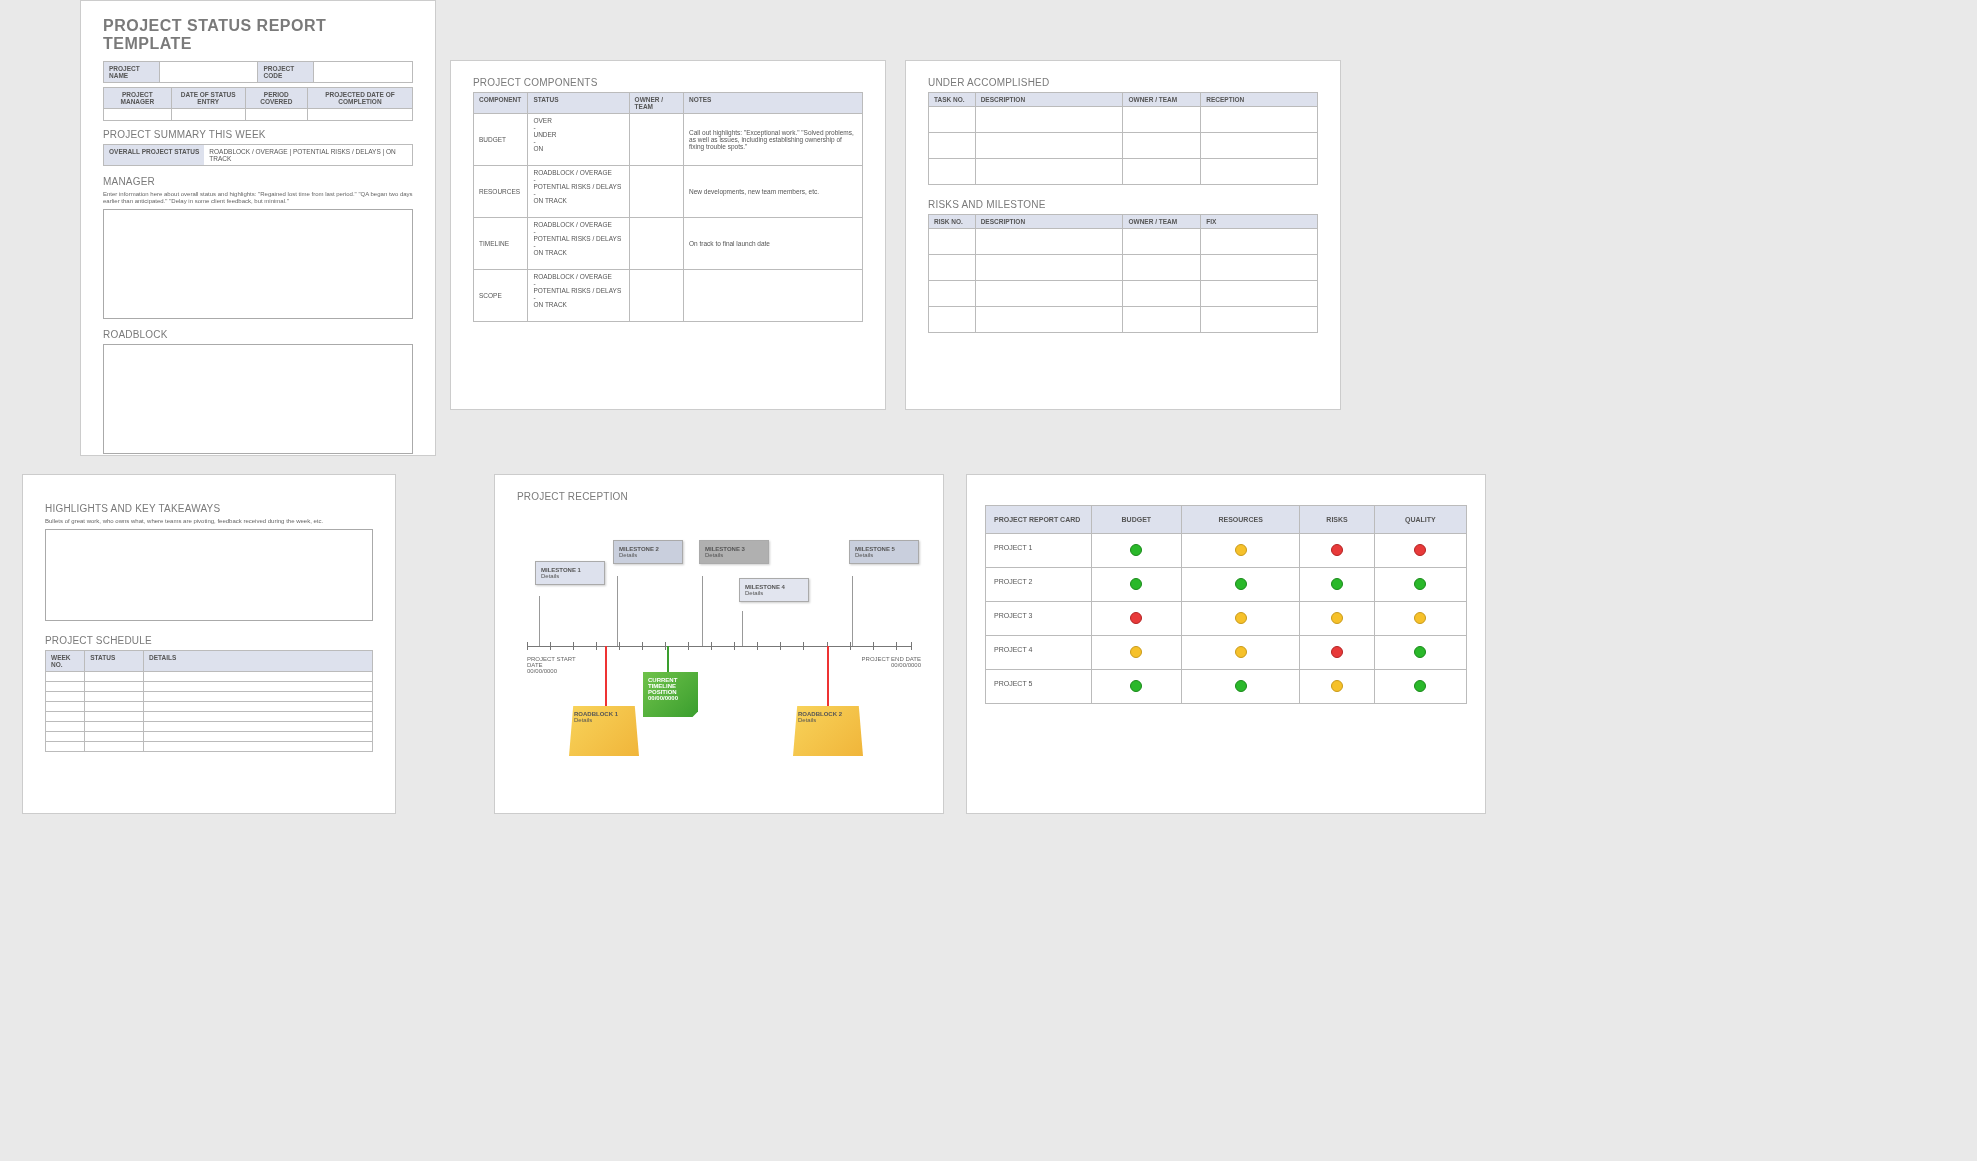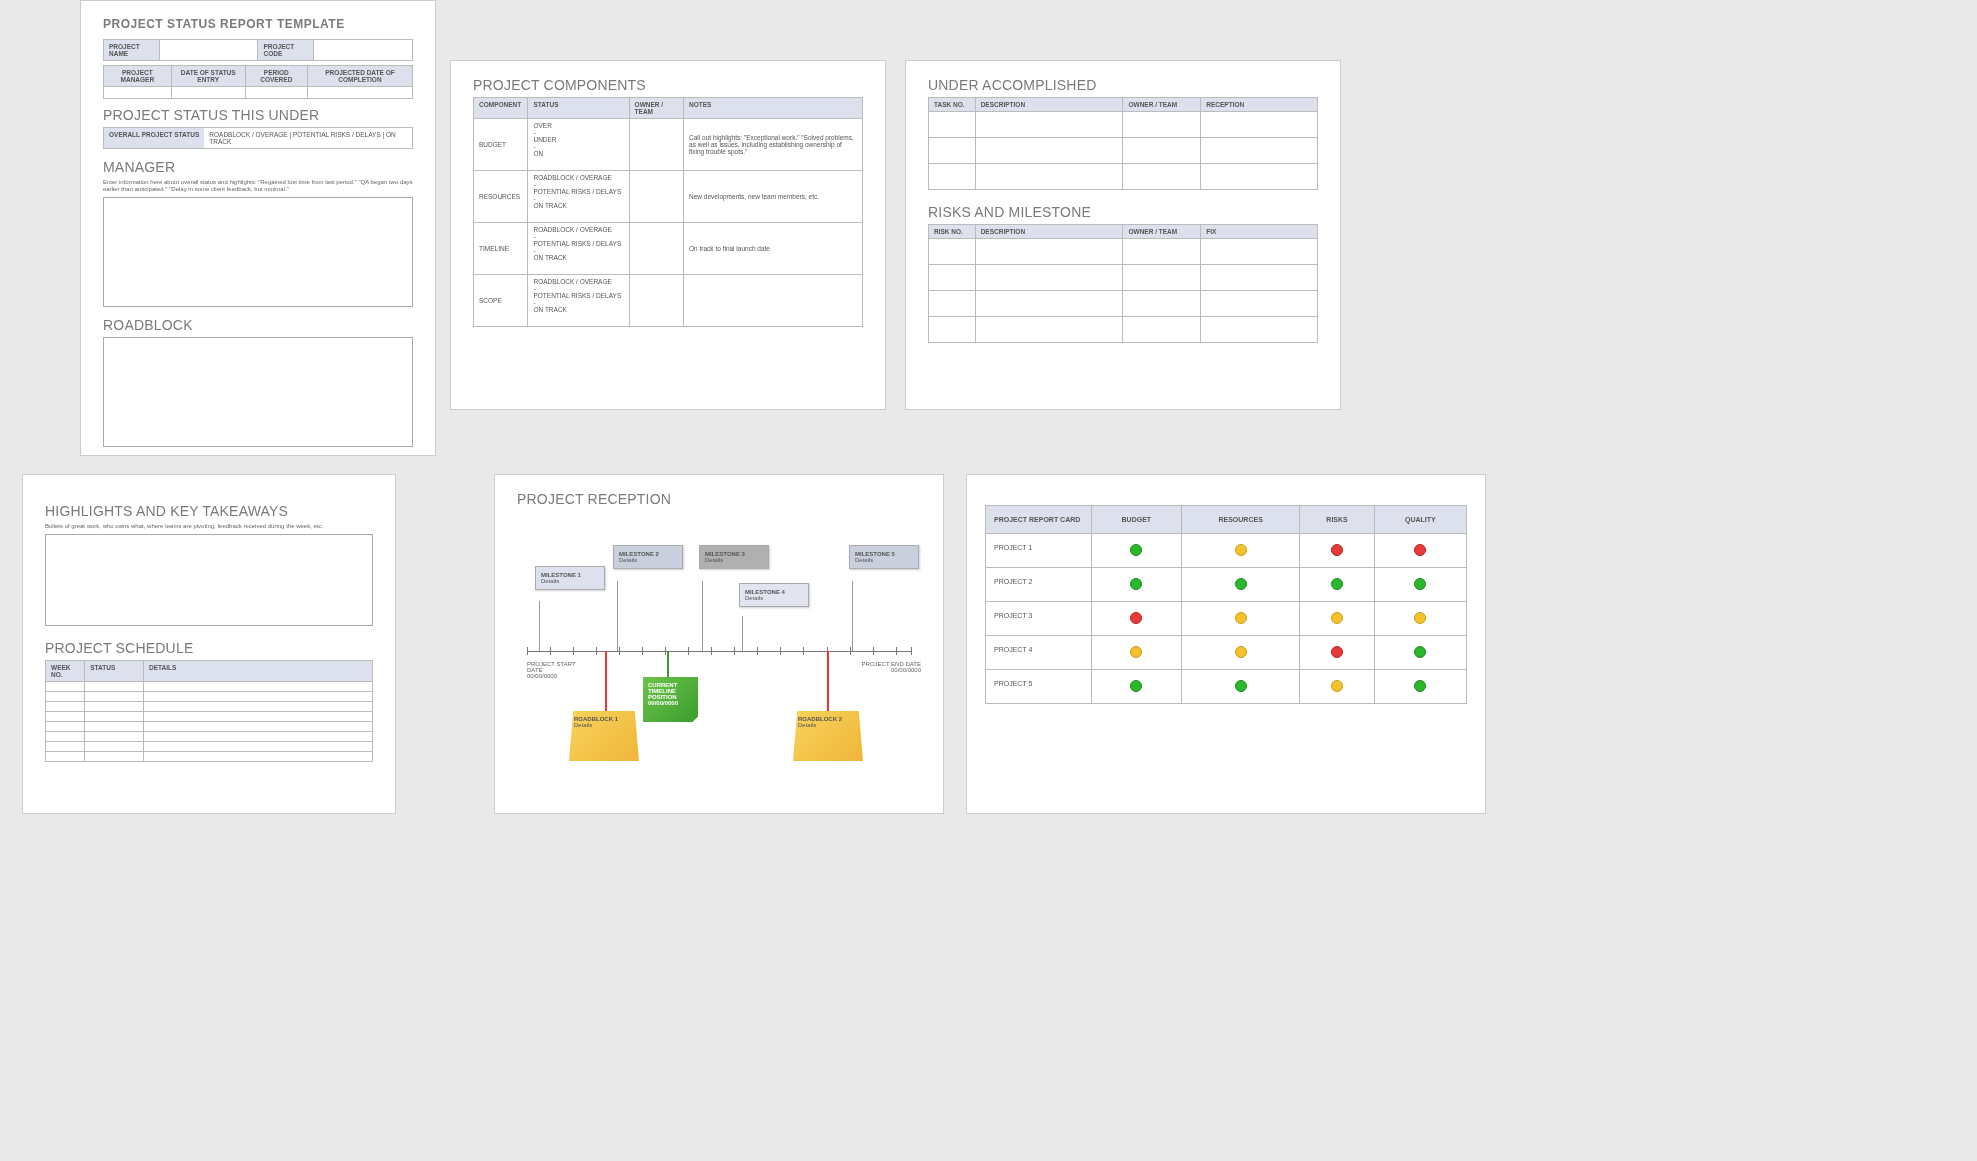--- a/index.html
+++ b/index.html
@@ -14,22 +14,22 @@
     width: 1977px;
     height: 1161px;
     position: relative;
   }
   .page {
     position: absolute;
     background: #fff;
     border: 1px solid #ccc;
     padding: 16px 22px;
   }
-  .heading-main { font-size: 12px; font-weight: 700; color: #7a7a7a; letter-spacing: .5px; margin-bottom: 8px;}
-  .heading-sub { font-size: 14px; font-weight: 400; color: #7a7a7a; letter-spacing: .2px; margin: 8px 0 4px;}
+  .heading-main { font-size: 16px; font-weight: 700; color: #7a7a7a; letter-spacing: .5px; margin-bottom: 8px;}
+  .heading-sub { font-size: 10px; font-weight: 400; color: #7a7a7a; letter-spacing: .2px; margin: 8px 0 4px;}
   table { border-collapse: collapse; width: 100%; }
   th, td { border: 1px solid #bbb; padding: 3px 5px; font-size: 6.5px; text-align: left; vertical-align: top; }
   th, .th { background: #dde1ed; font-weight: 700; color: #555; font-size: 6.5px; }
   .small { font-size: 6px; color:#666; line-height:1.2;}
   .tallbox { border:1px solid #aaa; height:110px; margin-top:4px;}
   .page1 { left: 80px;  top: 0;   width: 356px; height: 456px; }
   .page2 { left: 450px; top: 60px; width: 436px; height: 350px; }
   .page3 { left: 905px; top: 60px; width: 436px; height: 350px; }
   .page4 { left: 22px;  top: 474px; width: 374px; height: 340px; padding-top:28px;}
   .page5 { left: 494px; top: 474px; width: 450px; height: 340px; }
@@ -92,21 +92,21 @@
       </tr>
       <tr>
         <td style="height:12px"></td>
         <td></td>
         <td></td>
         <td></td>
       </tr>
     </tbody>
       </table>
 
-    <div class="heading-sub">PROJECT STATUS THIS UNDER</div>
+    <div class="heading-sub">PROJECT SUMMARY THIS WEEK</div>
     <div class="statusrow">
       <div>OVERALL PROJECT STATUS</div>
       <div>ROADBLOCK / OVERAGE   |   POTENTIAL RISKS / DELAYS   |   ON TRACK</div>
     </div>
 
     <div class="heading-sub" style="margin-top:10px">MANAGER</div>
     <div class="small">Enter information here about overall status and highlights: "Regained lost time from last period." "QA began two days earlier than anticipated." "Delay in some client feedback, but minimal."</div>
     <div class="tallbox"></div>
 
     <div class="heading-sub" style="margin-top:10px">ROADBLOCK</div>

